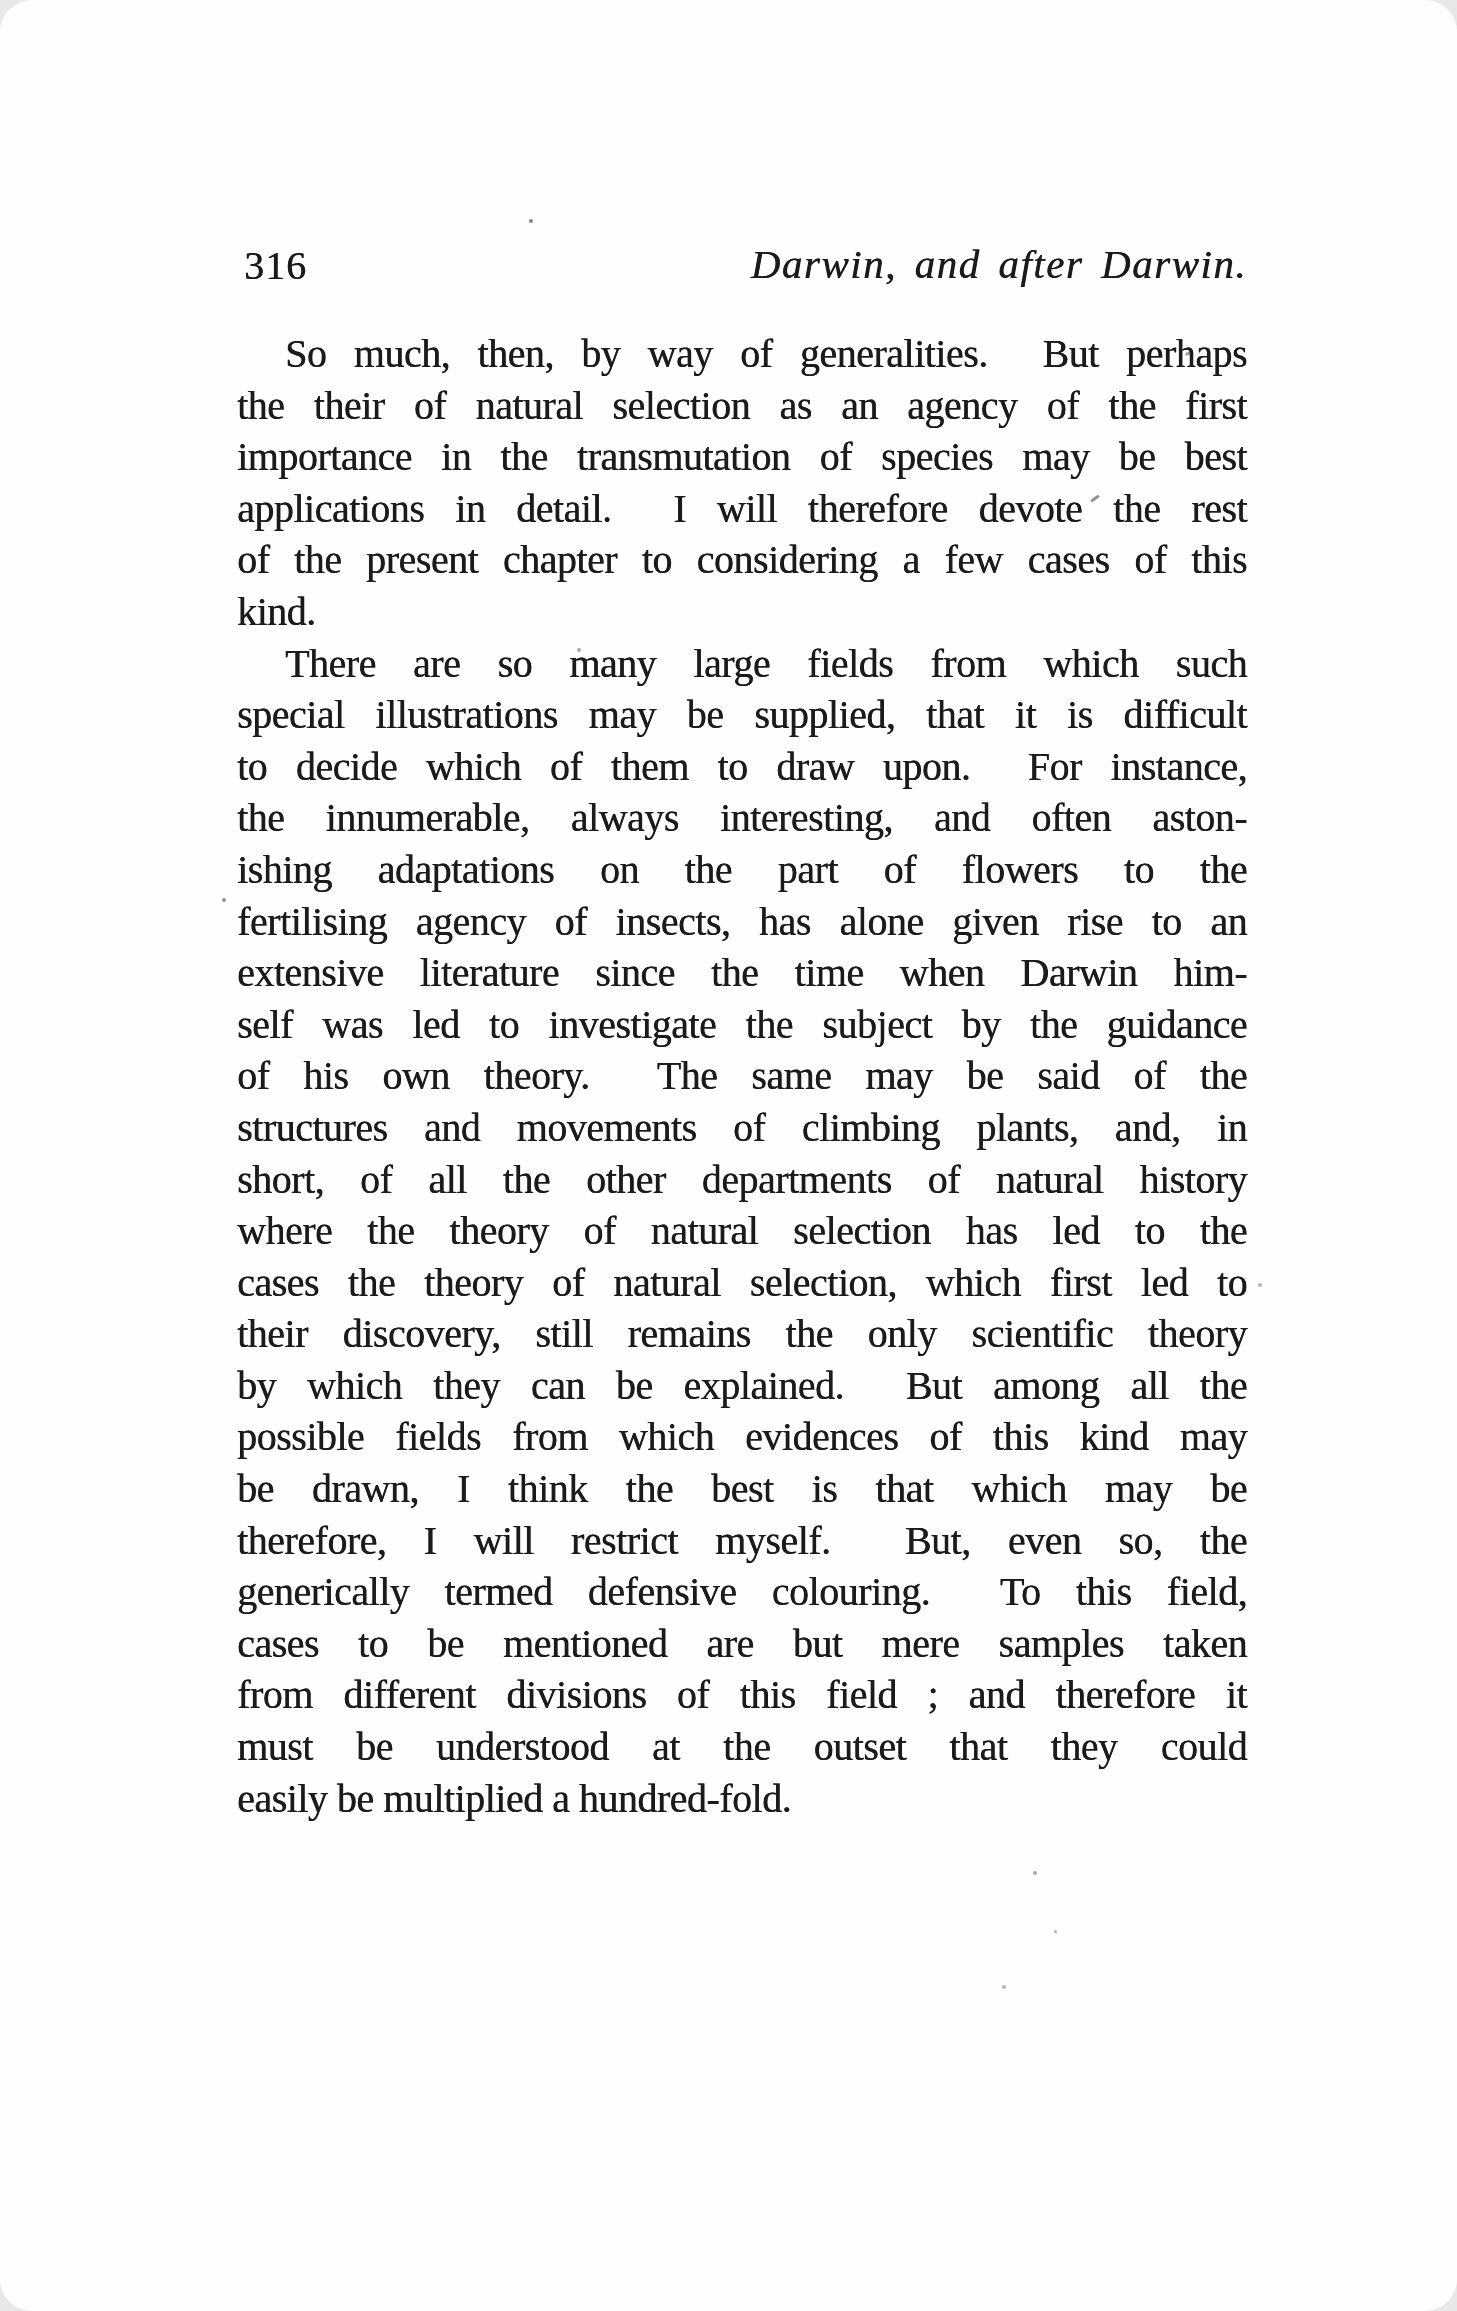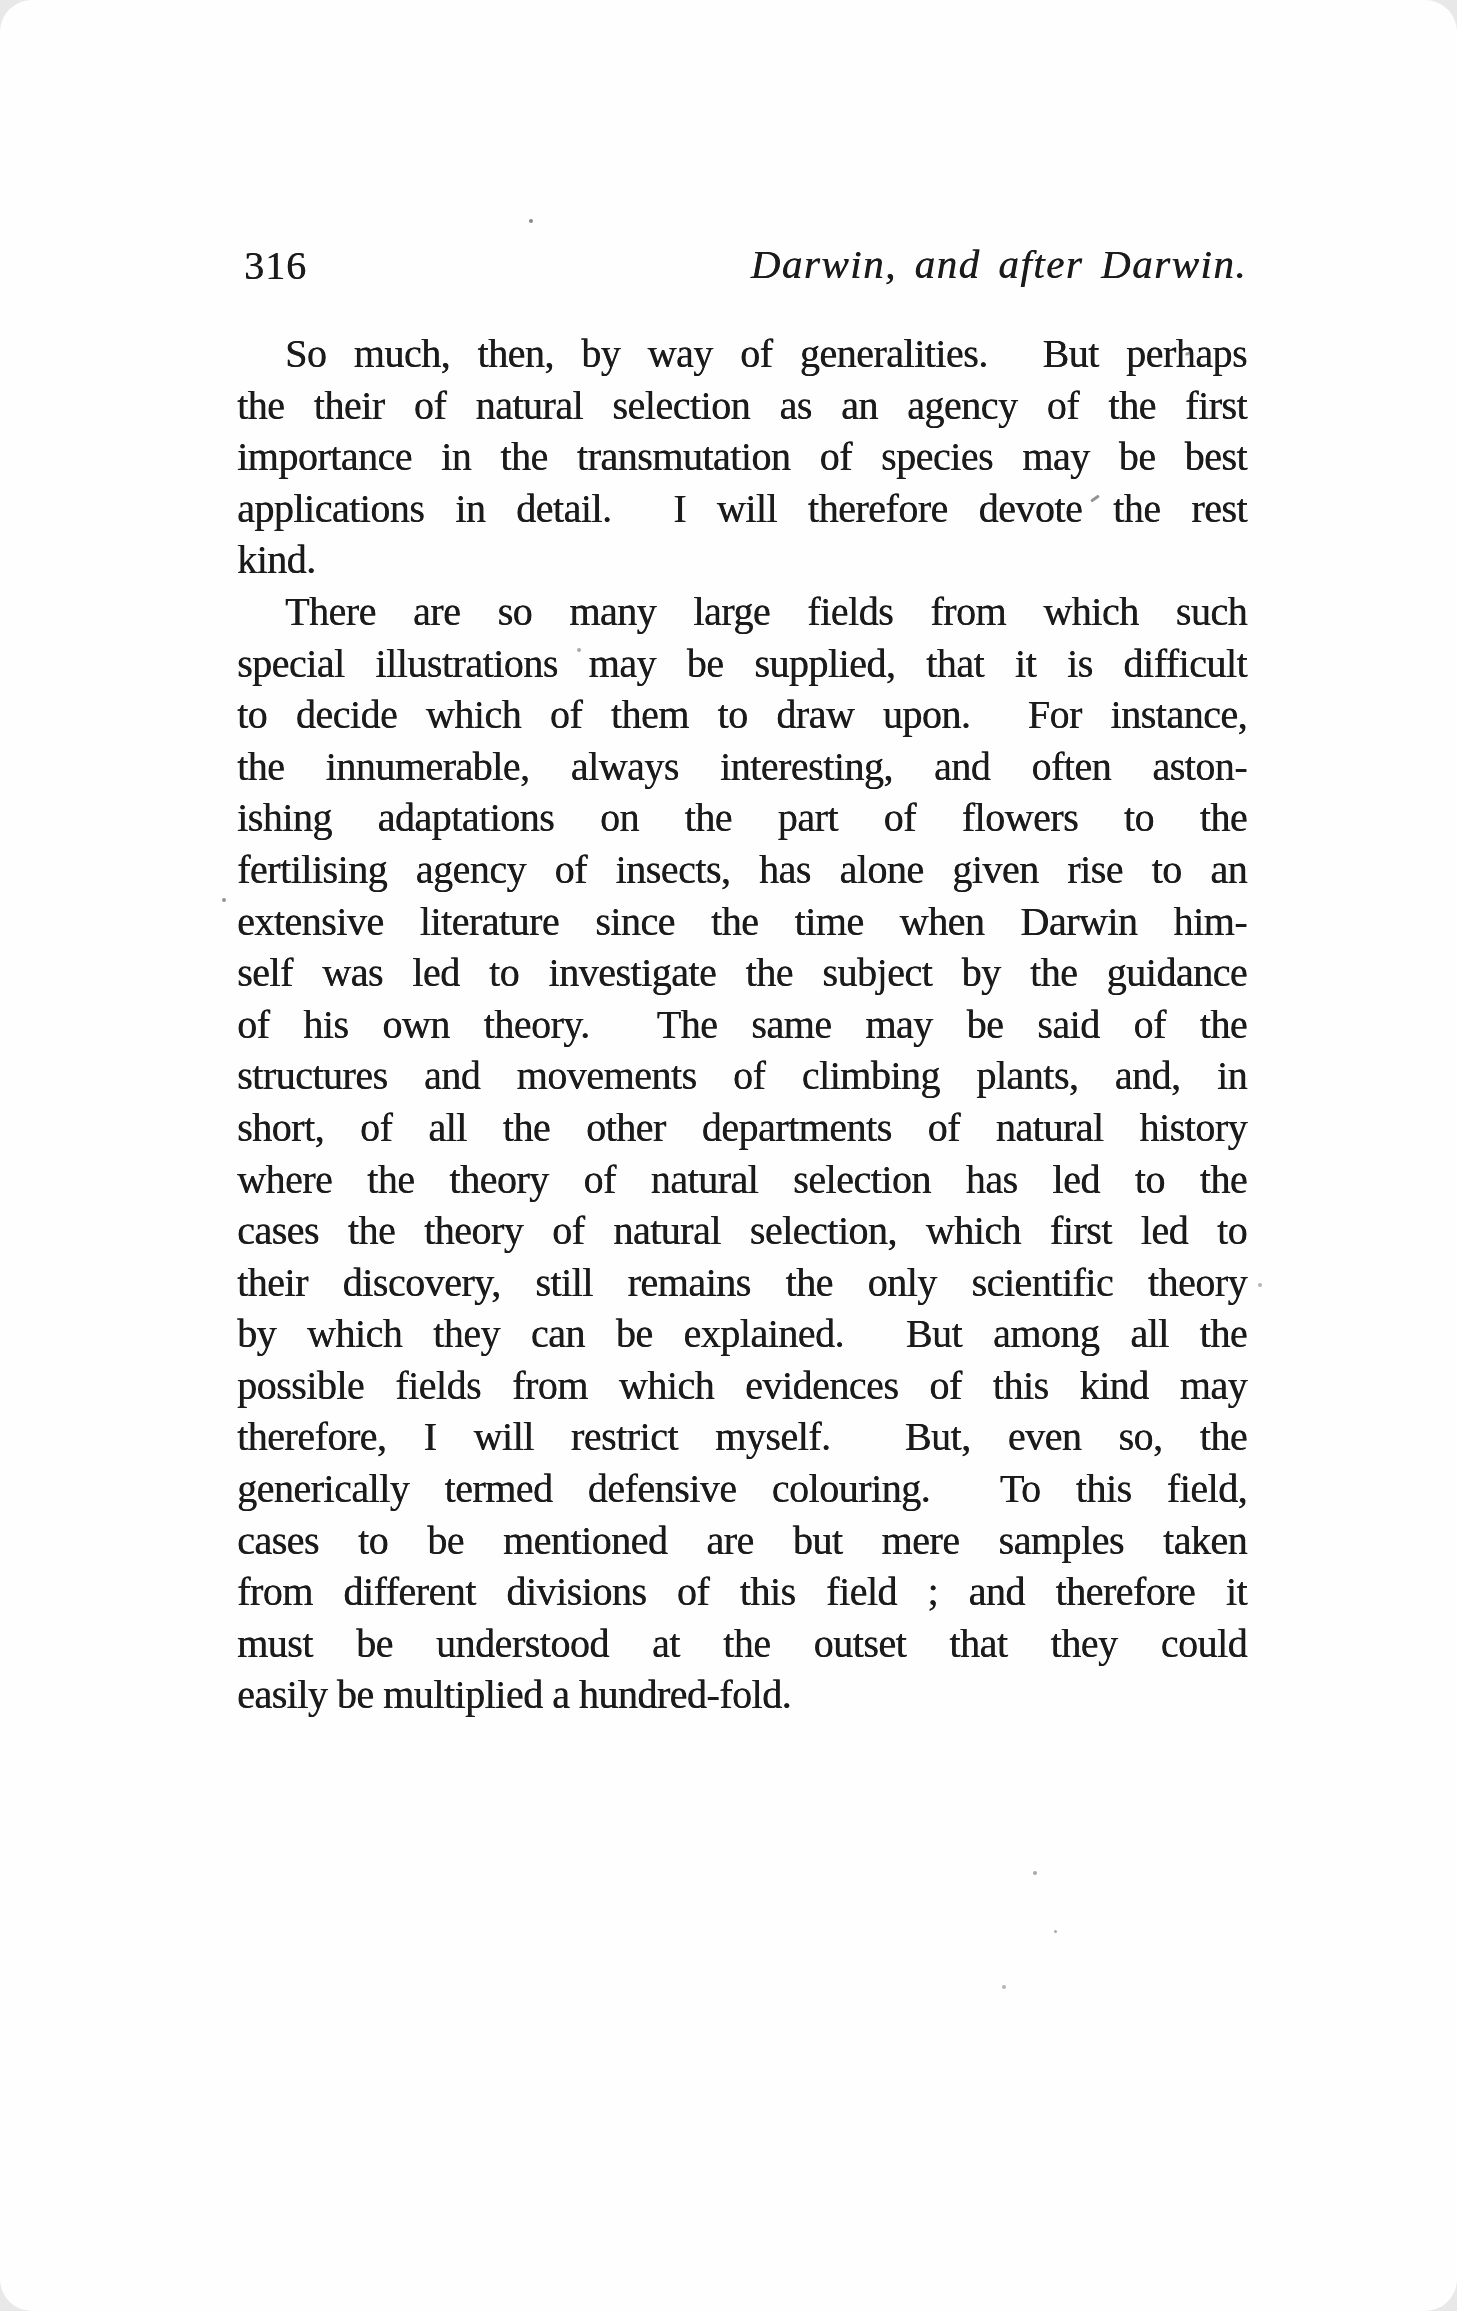--- a/index.html
+++ b/index.html
@@ -70,37 +70,39 @@
   <div class="running-header">
     <span class="page-number">316</span>
     <span class="running-title">Darwin, and after Darwin.</span>
   </div>
 
   <div class="text-block" id="text-body">
       <div class="line indent">So much, then, by way of generalities.&nbsp; But perhaps</div>
       <div class="line">the their of natural selection as an agency of the first</div>
       <div class="line">importance in the transmutation of species may be best</div>
       <div class="line">applications in detail.&nbsp; I will therefore devote the rest</div>
+      <div class="line">of the present chapter to considering a few cases of this</div>
       <div class="line para-end">kind.</div>
       <div class="line indent">There are so many large fields from which such</div>
       <div class="line">special illustrations may be supplied, that it is difficult</div>
       <div class="line">to decide which of them to draw upon.&nbsp; For instance,</div>
       <div class="line">the innumerable, always interesting, and often aston-</div>
       <div class="line">ishing adaptations on the part of flowers to the</div>
       <div class="line">fertilising agency of insects, has alone given rise to an</div>
       <div class="line">extensive literature since the time when Darwin him-</div>
       <div class="line">self was led to investigate the subject by the guidance</div>
       <div class="line">of his own theory.&nbsp; The same may be said of the</div>
       <div class="line">structures and movements of climbing plants, and, in</div>
       <div class="line">short, of all the other departments of natural history</div>
       <div class="line">where the theory of natural selection has led to the</div>
       <div class="line">cases the theory of natural selection, which first led to</div>
       <div class="line">their discovery, still remains the only scientific theory</div>
       <div class="line">by which they can be explained.&nbsp; But among all the</div>
       <div class="line">possible fields from which evidences of this kind may</div>
+      <div class="line">be drawn, I think the best is that which may be</div>
       <div class="line">therefore, I will restrict myself.&nbsp; But, even so, the</div>
       <div class="line">generically termed defensive colouring.&nbsp; To this field,</div>
       <div class="line">cases to be mentioned are but mere samples taken</div>
       <div class="line">from different divisions of this field ; and therefore it</div>
       <div class="line">must be understood at the outset that they could</div>
       <div class="line para-end">easily be multiplied a hundred-fold.</div>
     </div>
 
   <div class="speckle" style="left:529px;top:219px;width:4px;height:4px;opacity:.55"></div>
   <div class="speckle" style="left:1185px;top:352px;width:7px;height:3px;opacity:.45;transform:rotate(-20deg)"></div>

